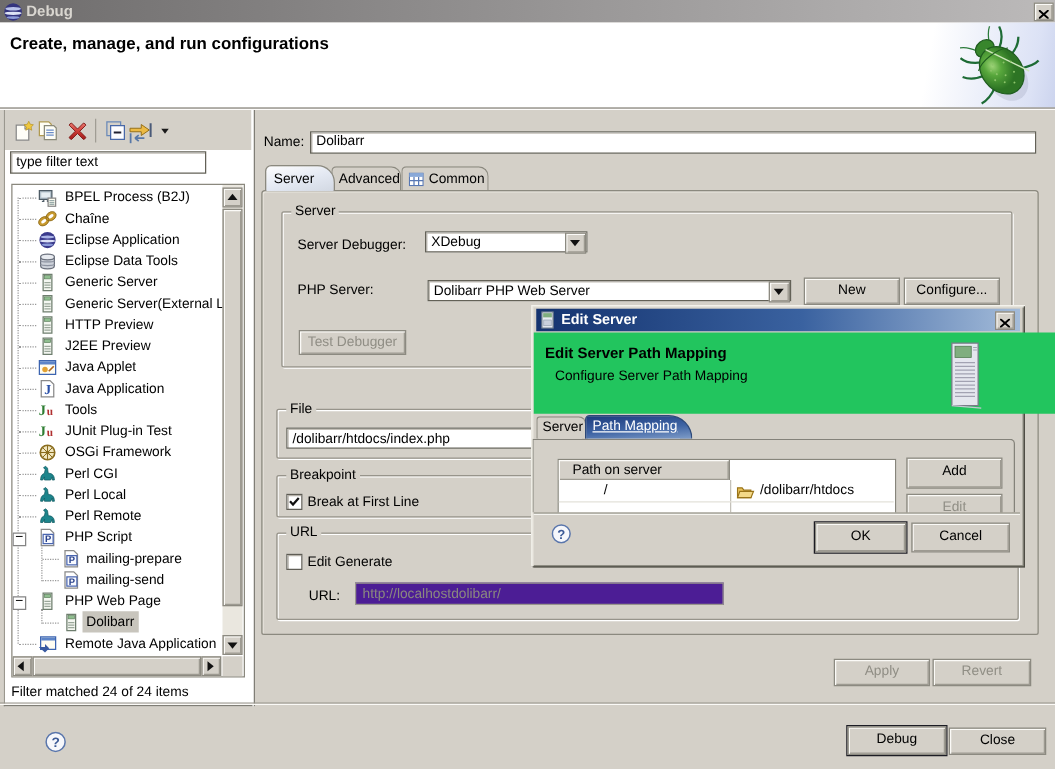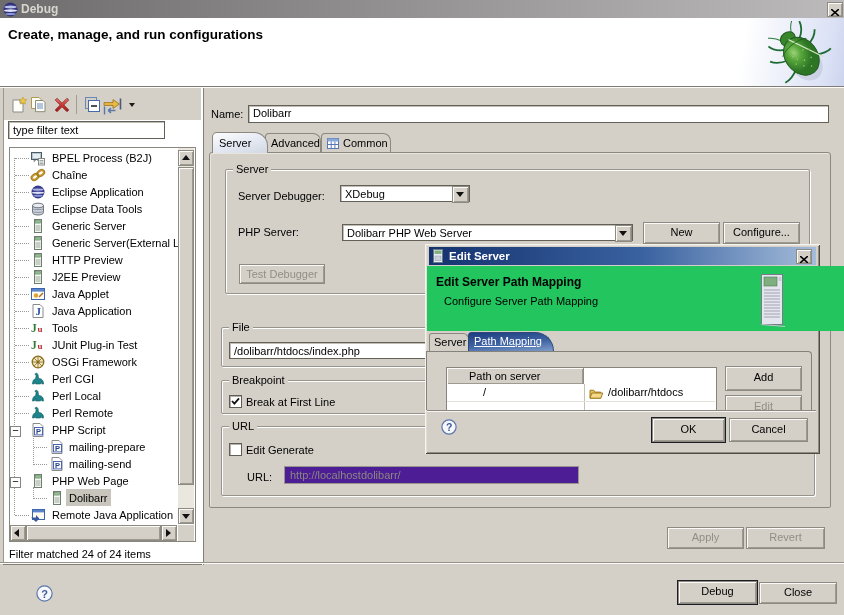--- a/index.html
+++ b/index.html
@@ -438,21 +438,21 @@
           </g>
           <path d="M3.5 51.5 L27 53.5" stroke="#c8c8d4"></path>
         </svg>
  </div>
  <div class="tab" style="left:4px;top:89px;width:40px;height:18px;border-radius:3px 6px 0 0"></div>
  <span class="a" style="left:9px;top:92px">Server</span>
  <div class="tab" style="left:43px;top:88px;width:86px;height:19px;border-radius:5px 26px 0 0;background:linear-gradient(175deg,#1c3c7e,#3f64a4 55%,#7e9cc8);border-color:#2c4878"></div>
  <span class="a" style="left:49px;top:91px;color:#fff;text-decoration:underline">Path Mapping</span>
  <div class="a" style="left:1px;top:107px;width:384px;height:58px;border:1px solid #84827a;border-bottom:none;border-radius:0 4px 0 0;overflow:hidden">
   <div class="a" style="left:19px;top:15px;width:269px;height:44px;background:#fff;border:1px solid #87857b"></div>
-  <div class="a" style="left:20px;top:16px;width:137px;height:16px;background:#d4d0c8;border-right:1px solid #8c8a81;box-shadow:inset 1px 1px 0 #fbfaf7,inset -1px -1px 0 #9d9a91;line-height:16px;padding-left:22px;box-sizing:border-box">Path on server</div>
+  <div class="a" style="left:20px;top:16px;width:137px;height:16px;background:#d4d0c8;border-right:1px solid #8c8a81;box-shadow:inset 1px 1px 0 #fbfaf7,inset -1px -1px 0 #9d9a91;line-height:16px;padding-left:11px;box-sizing:border-box">Path on server</div>
   <div class="a" style="left:157px;top:32px;width:1px;height:26px;background:#c4c1b9"></div>
   <span class="a" style="left:56px;top:34px">/</span>
   <svg class="a" style="left:162px;top:35px" width="15" height="13">
           <use href="#folder"></use>
         </svg>
   <span class="a" style="left:181px;top:34px">/dolibarr/htdocs</span>
   <div class="a" style="left:20px;top:49px;width:268px;height:1px;background:#e4e2da"></div>
   <div class="b" style="left:298px;top:14px;width:75px;height:23px;line-height:21px">Add</div>
   <div class="b dis" style="left:298px;top:43px;width:75px;height:23px;line-height:21px">Edit</div>
  </div>

